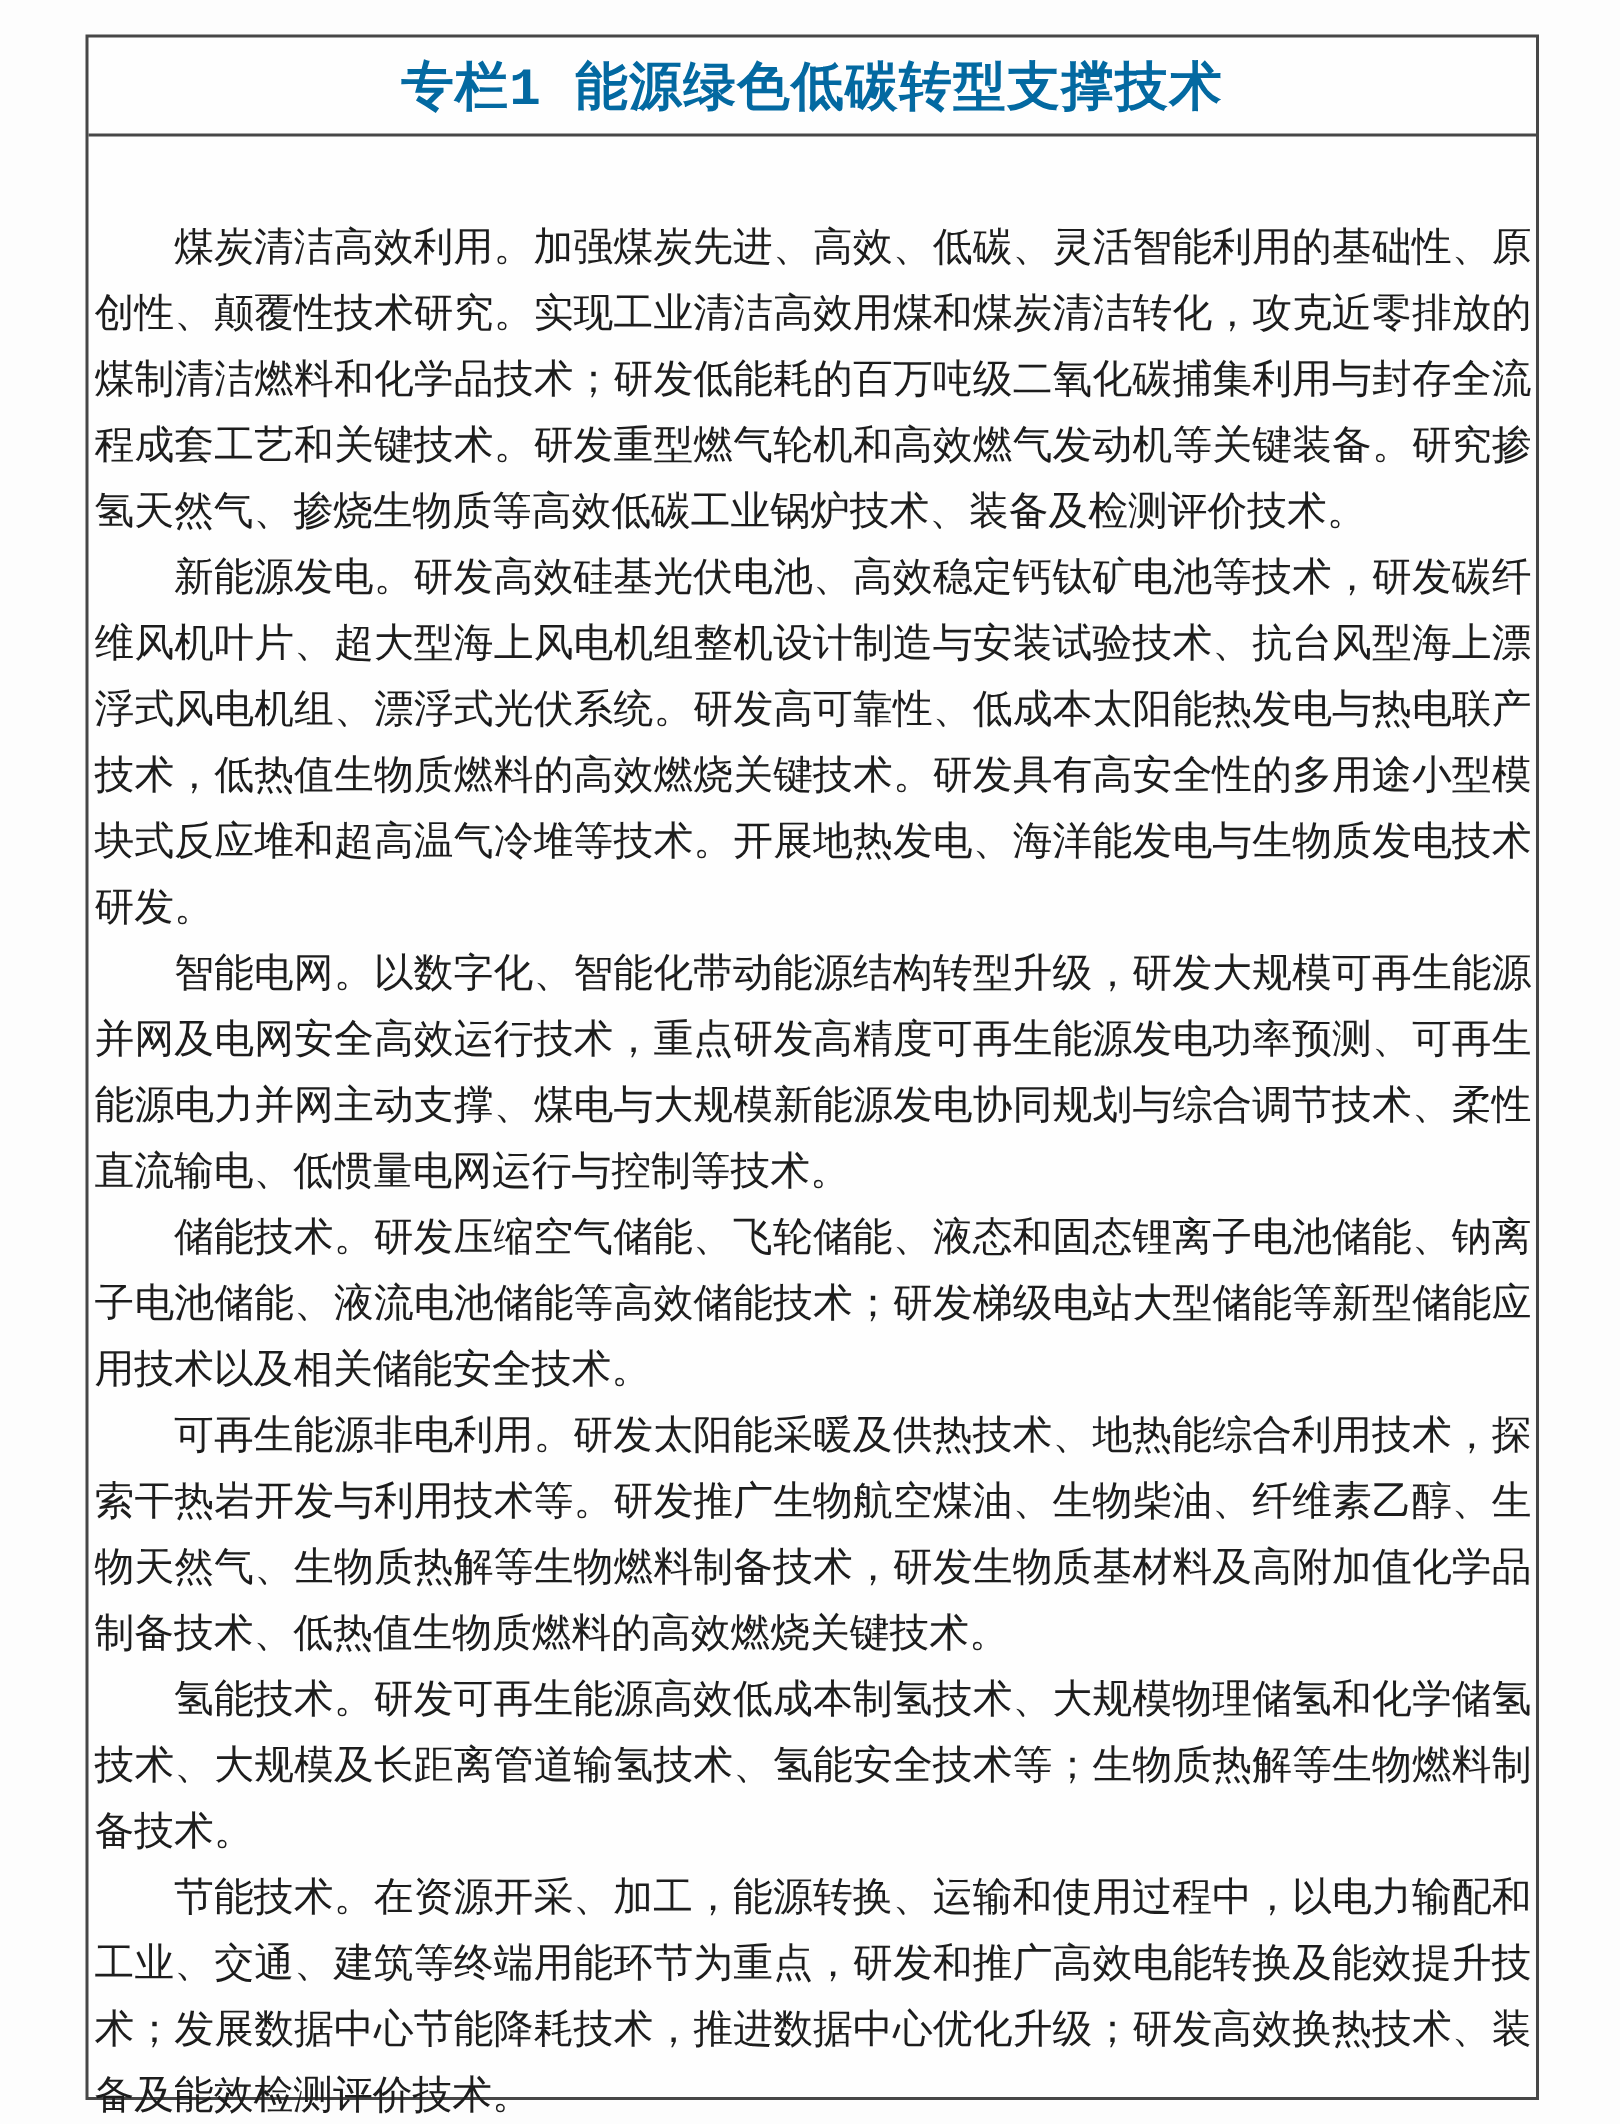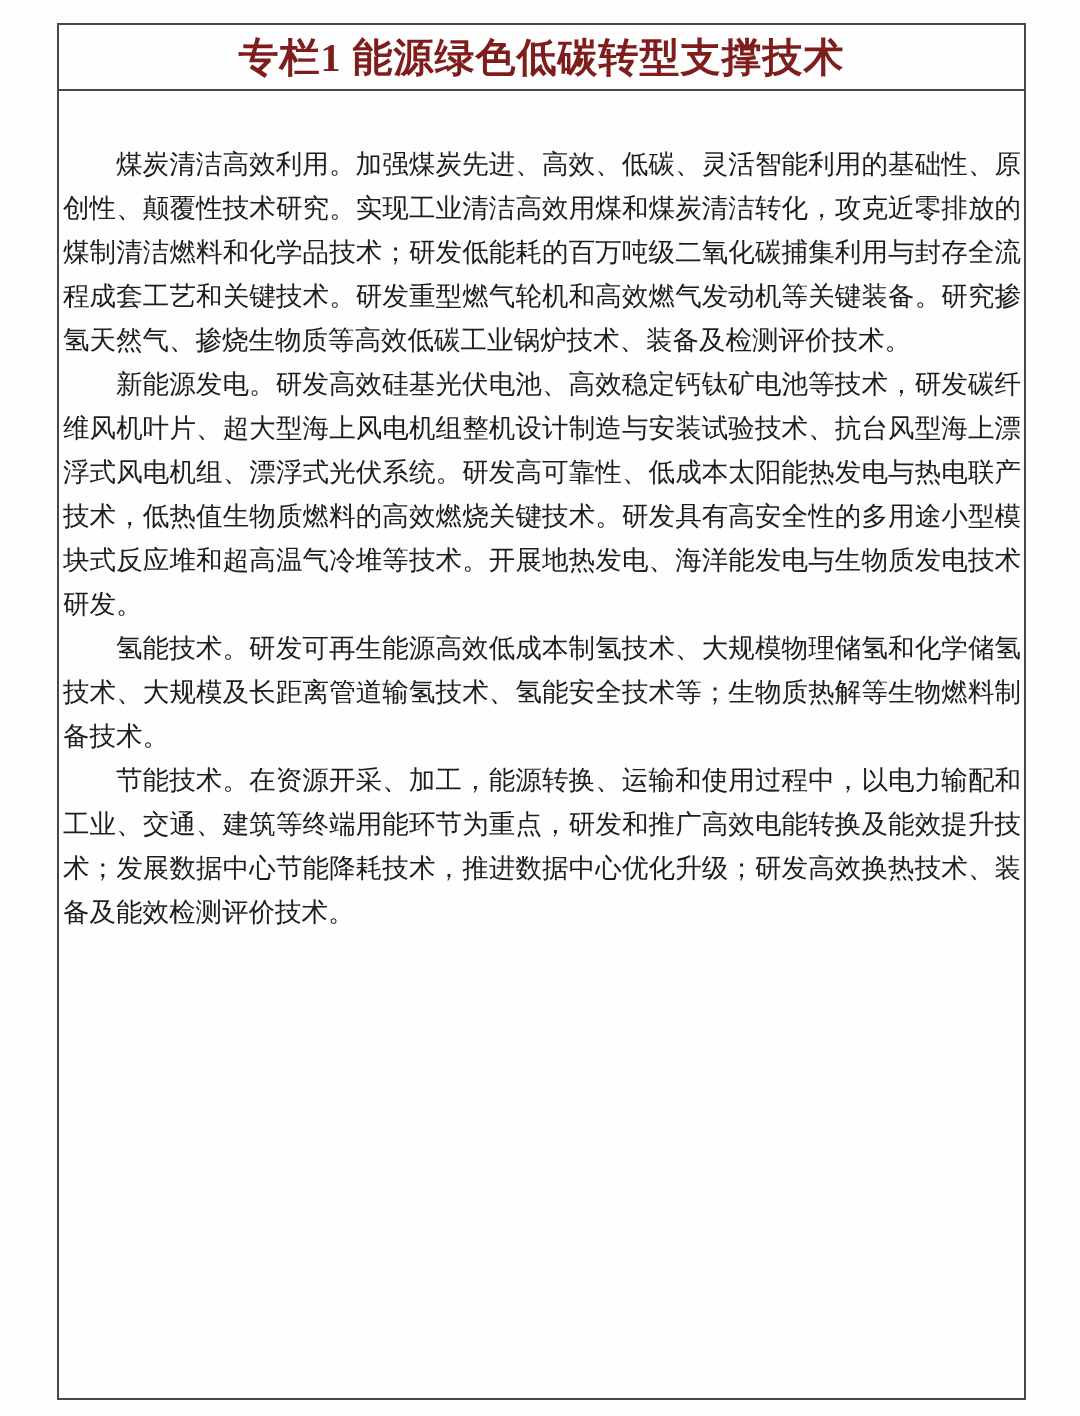--- a/index.html
+++ b/index.html
@@ -27,25 +27,25 @@
   .box-header {
     box-sizing: border-box;
     height: 66px;
     border-bottom: 2px solid #474747;
     display: flex;
     align-items: center;
     justify-content: center;
   }
   .box-title {
     margin: 0;
-    font-family: Liberation Serif, serif;
+    font-family: Liberation Mono, monospace;
     font-weight: bold;
-    font-size: 40px;
+    font-size: 35px;
     letter-spacing: 1px;
-    color: #7f1d1d;
+    color: #0369a1;
     white-space: nowrap;
   }
   .box-body {
     box-sizing: border-box;
     padding: 9px 3px 0 4px;
     font-family: Liberation Mono, monospace;
     font-size: 26.5px;
     line-height: 44px;
     color: #1d1d1d;
     text-align: justify;
@@ -61,17 +61,20 @@
 <body>
 
 <div class="page">
   <div class="callout-box">
     <div class="box-header">
       <h1 class="box-title">专栏1 能源绿色低碳转型支撑技术</h1>
     </div>
     <div class="box-body">
       <p>煤炭清洁高效利用。加强煤炭先进、高效、低碳、灵活智能利用的基础性、原创性、颠覆性技术研究。实现工业清洁高效用煤和煤炭清洁转化，攻克近零排放的煤制清洁燃料和化学品技术；研发低能耗的百万吨级二氧化碳捕集利用与封存全流程成套工艺和关键技术。研发重型燃气轮机和高效燃气发动机等关键装备。研究掺氢天然气、掺烧生物质等高效低碳工业锅炉技术、装备及检测评价技术。</p>
       <p>新能源发电。研发高效硅基光伏电池、高效稳定钙钛矿电池等技术，研发碳纤维风机叶片、超大型海上风电机组整机设计制造与安装试验技术、抗台风型海上漂浮式风电机组、漂浮式光伏系统。研发高可靠性、低成本太阳能热发电与热电联产技术，低热值生物质燃料的高效燃烧关键技术。研发具有高安全性的多用途小型模块式反应堆和超高温气冷堆等技术。开展地热发电、海洋能发电与生物质发电技术研发。</p>
+      <p>智能电网。以数字化、智能化带动能源结构转型升级，研发大规模可再生能源并网及电网安全高效运行技术，重点研发高精度可再生能源发电功率预测、可再生能源电力并网主动支撑、煤电与大规模新能源发电协同规划与综合调节技术、柔性直流输电、低惯量电网运行与控制等技术。</p>
+      <p>储能技术。研发压缩空气储能、飞轮储能、液态和固态锂离子电池储能、钠离子电池储能、液流电池储能等高效储能技术；研发梯级电站大型储能等新型储能应用技术以及相关储能安全技术。</p>
+      <p>可再生能源非电利用。研发太阳能采暖及供热技术、地热能综合利用技术，探索干热岩开发与利用技术等。研发推广生物航空煤油、生物柴油、纤维素乙醇、生物天然气、生物质热解等生物燃料制备技术，研发生物质基材料及高附加值化学品制备技术、低热值生物质燃料的高效燃烧关键技术。</p>
       <p>氢能技术。研发可再生能源高效低成本制氢技术、大规模物理储氢和化学储氢技术、大规模及长距离管道输氢技术、氢能安全技术等；生物质热解等生物燃料制备技术。</p>
       <p>节能技术。在资源开采、加工，能源转换、运输和使用过程中，以电力输配和工业、交通、建筑等终端用能环节为重点，研发和推广高效电能转换及能效提升技术；发展数据中心节能降耗技术，推进数据中心优化升级；研发高效换热技术、装备及能效检测评价技术。</p>
     </div>
   </div>
 </div>
 
 </body></html>

